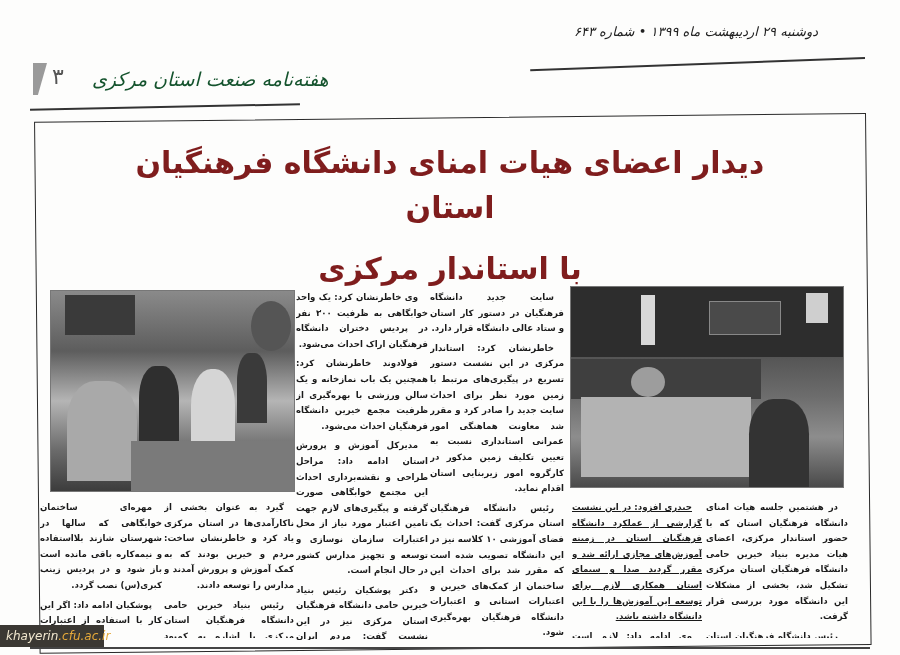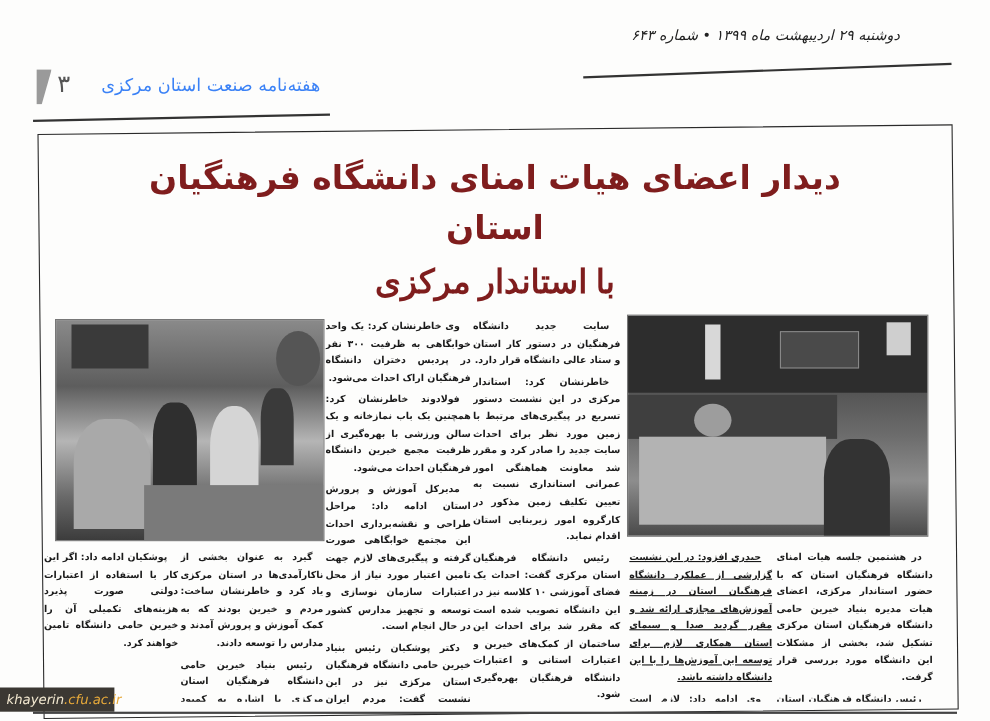--- a/index.html
+++ b/index.html
@@ -21,37 +21,37 @@
   .page-tab {
     position:absolute; left:33px; top:63px; width:14px; height:32px;
     background:#9a9a9a; clip-path:polygon(0 0,100% 0,35% 100%,0 100%);
   }
   .page-num {
     position:absolute; left:52px; top:64px; font-family:"DejaVu Serif", serif;
     font-size:22px; color:#555;
   }
   .paper-name {
     position:absolute; left:92px; top:68px; direction:rtl;
-    font-family:"DejaVu Serif", serif; font-size:16px; color:#3b82f6;
+    font-family:"DejaVu Serif", serif; font-style:italic; font-size:19px; color:#14532d;
   }
   .left-rule {
     position:absolute; left:30px; top:106px; width:270px; height:2px; background:#333;
     transform:rotate(-1.2deg);
   }
   .article-frame {
     position:absolute; left:34px; top:113px; width:830px; height:530px;
     border:1.5px solid #2a2a2a; transform:rotate(-0.6deg); transform-origin:right top;
   }
   .headline {
     position:absolute; left:120px; top:140px; width:660px; text-align:center;
     direction:rtl; font-family:"DejaVu Sans", sans-serif; font-weight:bold;
     color:#7f1d1d; line-height:1.5;
   }
   .headline .l1 { font-size:30px; display:block; }
-  .headline .l2 { font-size:30px; display:block; margin-top:4px;font-family:Liberation Serif, serif; }
+  .headline .l2 { font-size:30px; display:block; margin-top:16px; }
   .photo {
     position:absolute; overflow:hidden; border:1px solid #777;
   }
   .photo-right { left:570px; top:286px; width:272px; height:200px;
     background:linear-gradient(180deg,#3a3a3a 0%,#555 35%,#6d6d6d 55%,#8d8d8d 75%,#4a4a4a 100%); }
   .photo-left { left:50px; top:290px; width:243px; height:200px;
     background:linear-gradient(180deg,#8a8a8a 0%,#5d5d5d 30%,#b5b5b5 55%,#6a6a6a 80%,#3c3c3c 100%); }
   .ph-shape { position:absolute; }
   .col {
     position:absolute; direction:rtl; text-align:justify;
@@ -134,19 +134,20 @@
   <p>وی ادامه داد: لازم است شرایطی از سوی صدا و سیمای استان فراهم شود که اساتید این دانشگاه بتوانند دروس خود را از طریق برنامه‌های تلویزیونی ارائه نمایند.</p>
 
 </div>
 
 <div class="col" style="left:164px; top:500px; width:130px; height:138px;">
   <p>گیرد به عنوان بخشی از ناکارآمدی‌ها در استان مرکزی یاد کرد و خاطرنشان ساخت: مردم و خیرین بودند که به کمک آموزش و پرورش آمدند و مدارس را توسعه دادند.</p>
   <p>رئیس بنیاد خیرین حامی دانشگاه فرهنگیان استان مرکزی با اشاره به کمبود فضای خوابگاهی در پردیس زینب کبری(س) دانشگاه فرهنگیان استان مرکزی و مشکلاتی که دانشجویان در این راستا با آن مواجه می‌شوند، پیشنهاد داد: اسکلت پیچ و</p>
 </div>
 
 <div class="col" style="left:40px; top:500px; width:122px; height:130px;">
+  <p>مهره‌ای ساختمان خوابگاهی که سالها در شهرستان شازند بلااستفاده و نیمه‌کاره باقی مانده است باز شود و در پردیس زینب کبری(س) نصب گردد.</p>
   <p>پوشکیان ادامه داد: اگر این کار با استفاده از اعتبارات دولتی صورت پذیرد هزینه‌های تکمیلی آن را خیرین حامی دانشگاه تامین خواهند کرد.</p>
 
 </div>
 
 <div class="bottom-rule"></div>
 
 <div class="watermark"><span>khayerin</span><span class="accent">.cfu.ac.ir</span></div>
 
 </body></html>

